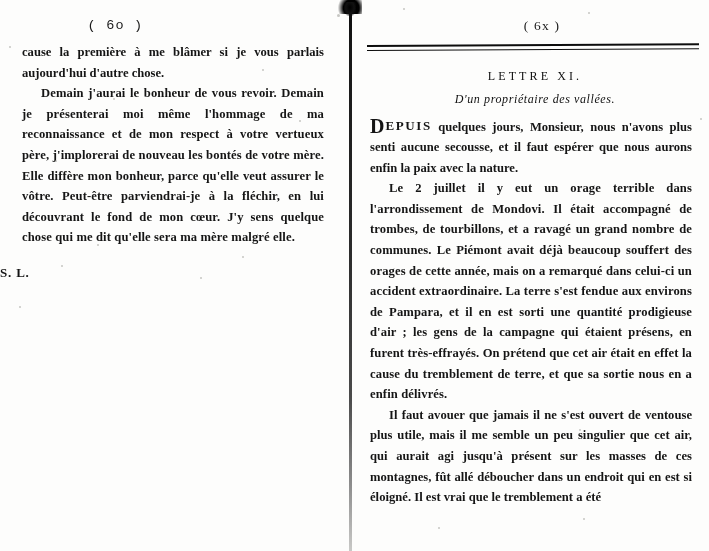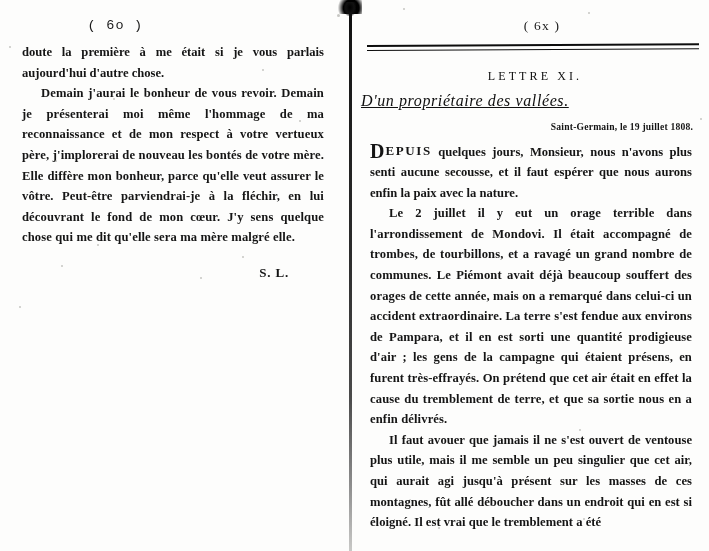--- a/index.html
+++ b/index.html
@@ -94,21 +94,20 @@
     text-indent: 19px;
   }
   .textblock p.noindent { text-indent: 0; }
 
   
   .textblock p:nth-child(2n)   { letter-spacing: .12px; }
   .textblock p:nth-child(3n)   { letter-spacing: .02px; }
 
   .signature {
     margin: 17px 60px 0 0;
-    text-align: right;
     font-size: 13px;
     font-weight: 700;
     letter-spacing: .8px;
   }
 
   
   .rule-wrap {
     position: relative;
     height: 12px;
     margin: 10px 10px 0 12px;
@@ -125,26 +124,26 @@
   .rule.r2 { top: 5.5px; height: 1.2px; transform: rotate(-0.30deg); }
 
   .letter-title {
     text-align: center;
     margin: 13px 0 0 6px;
     font-size: 12px;
     letter-spacing: 3.1px;
     color: #101010;
   }
   .letter-subtitle {
+    text-align: center;
     margin: 8px 0 0 6px;
-    font-size: 16px;
+    font-size: 12px;
     font-style: italic;
     letter-spacing: .6px;
     color: #101010;
-    text-decoration: underline;
   }
   .dateline {
     text-align: right;
     margin: 11px 16px 0 0;
     font-size: 9.6px;
     font-weight: 600;
     letter-spacing: .2px;
     color: #141414;
   }
 
@@ -168,21 +167,21 @@
 </head>
 <body>
 
 <div id="scan">
 
   <div class="page page-left">
 
     <div class="folio folio-left">( 6o )</div>
 
     <div class="textblock textblock-left">
-      <p class="noindent">doute la première à me était si je vous parlais aujourd'hui d'autre chose.</p>
+      <p class="noindent">cause la première à me blâmer si je vous parlais aujourd'hui d'autre chose.</p>
       <p>Demain j'aurai le bonheur de vous revoir. Demain je présenterai moi même l'hommage de ma reconnaissance et de mon respect à votre vertueux père, j'implorerai de nouveau les bontés de votre mère. Elle diffère mon bonheur, parce qu'elle veut assurer le vôtre. Peut-être parviendrai-je à la fléchir, en lui découvrant le fond de mon cœur. J'y sens quelque chose qui me dit qu'elle sera ma mère malgré elle.</p>
     </div>
 
     <div class="signature">S. L.</div>
   </div>
 
   <div class="gutter"></div>
   <div class="gutter-blob"></div>
   <div class="gutter-blob2"></div>
 
@@ -192,21 +191,20 @@
 
     <div class="rule-wrap">
       <div class="rule r1"></div>
       <div class="rule r2"></div>
     </div>
 
     <div class="letter-title">LETTRE XI.</div>
 
     <div class="letter-subtitle">D'un propriétaire des vallées.</div>
 
-    <div class="dateline">Saint-Germain, le 19 juillet 1808.</div>
 
     <div class="textblock textblock-right" style="margin-top:9px;">
       <p class="opening"><span class="dropcap">D</span><span class="smallcaps">EPUIS</span><span> quelques jours, Monsieur, nous n'avons plus senti aucune secousse, et il faut espérer que nous aurons enfin la paix avec la nature.</span></p>
 
       <p>Le 2 juillet il y eut un orage terrible dans l'arrondissement de Mondovi. Il était accompagné de trombes, de tourbillons, et a ravagé un grand nombre de communes. Le Piémont avait déjà beaucoup souffert des orages de cette année, mais on a remarqué dans celui-ci un accident extraordinaire. La terre s'est fendue aux environs de Pampara, et il en est sorti une quantité prodigieuse d'air ; les gens de la campagne qui étaient présens, en furent très-effrayés. On prétend que cet air était en effet la cause du tremblement de terre, et que sa sortie nous en a enfin délivrés.</p>
 
       <p>Il faut avouer que jamais il ne s'est ouvert de ventouse plus utile, mais il me semble un peu singulier que cet air, qui aurait agi jusqu'à présent sur les masses de ces montagnes, fût allé déboucher dans un endroit qui en est si éloigné. Il est vrai que le tremblement a été</p>
     </div>
   </div>
 

